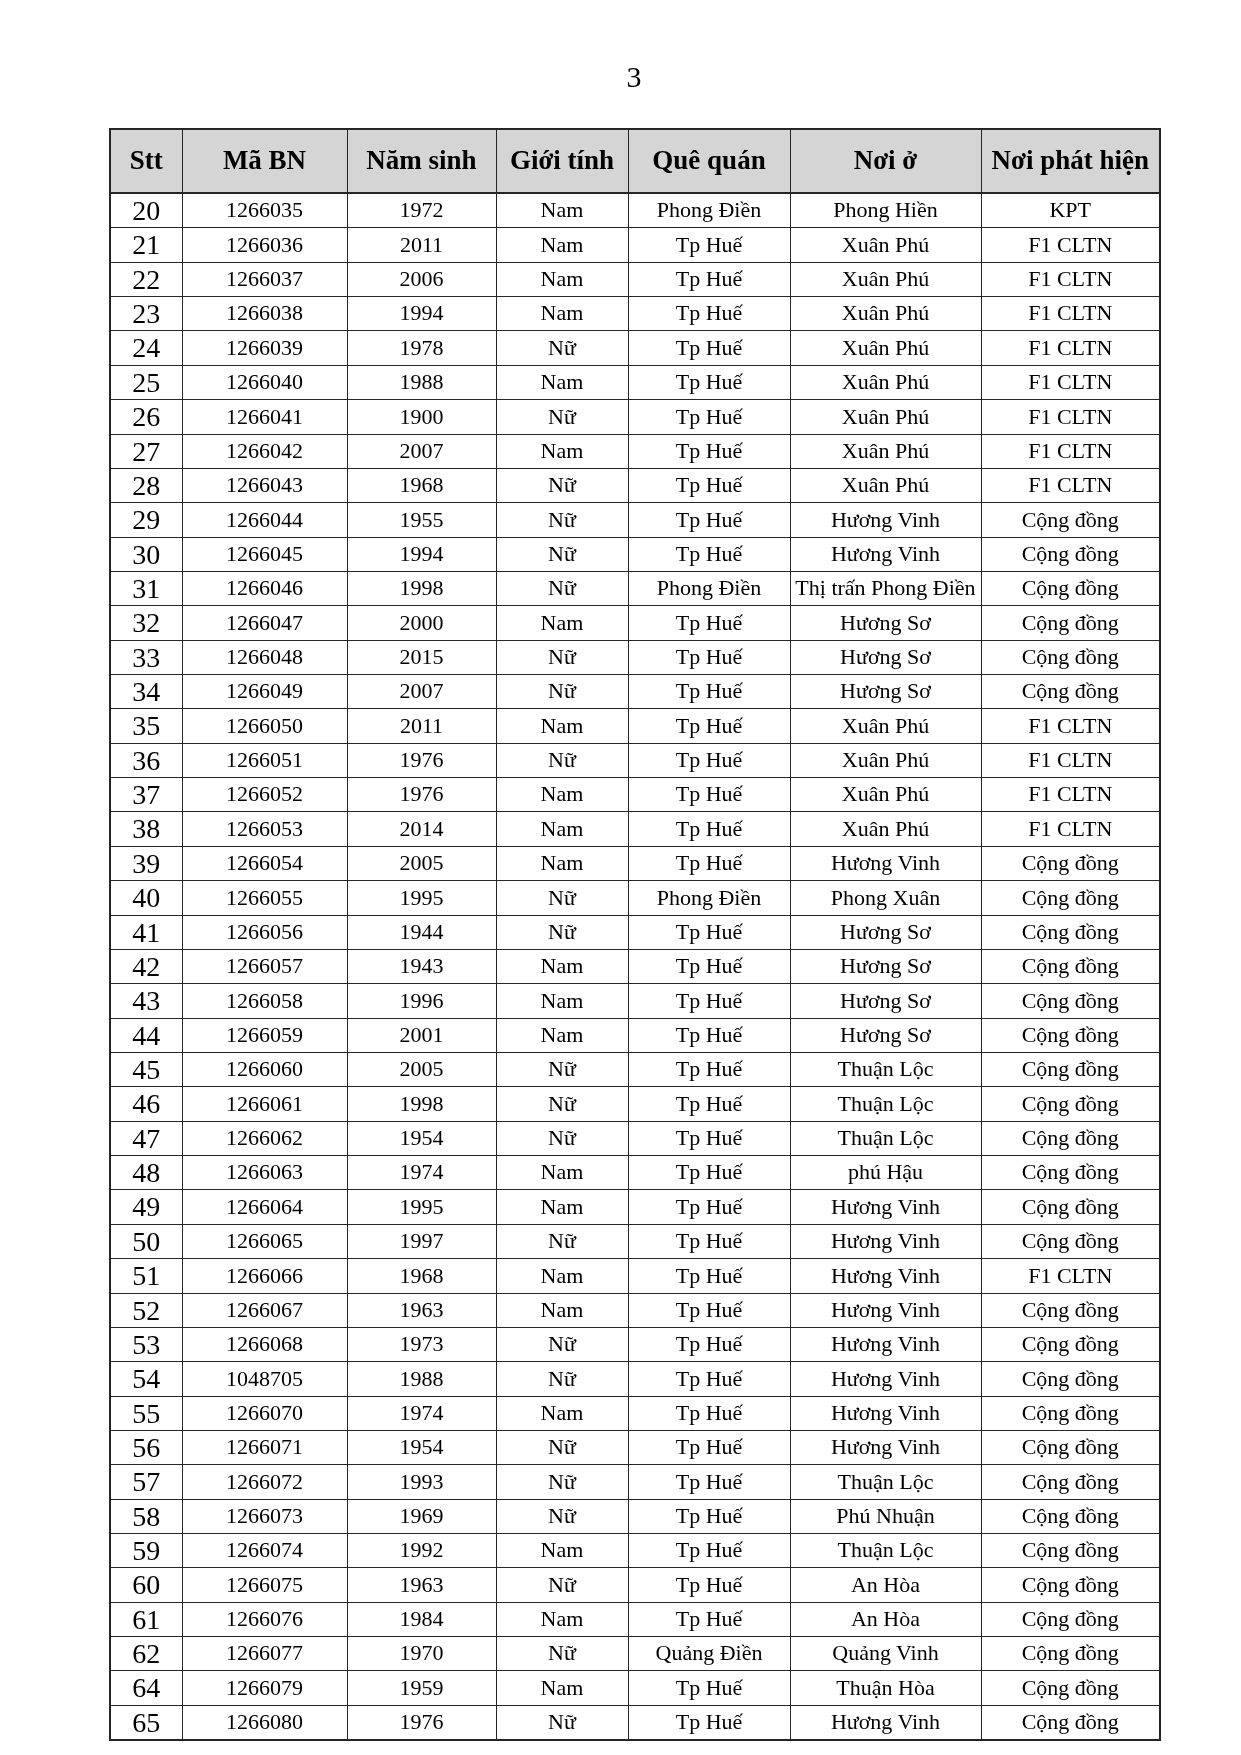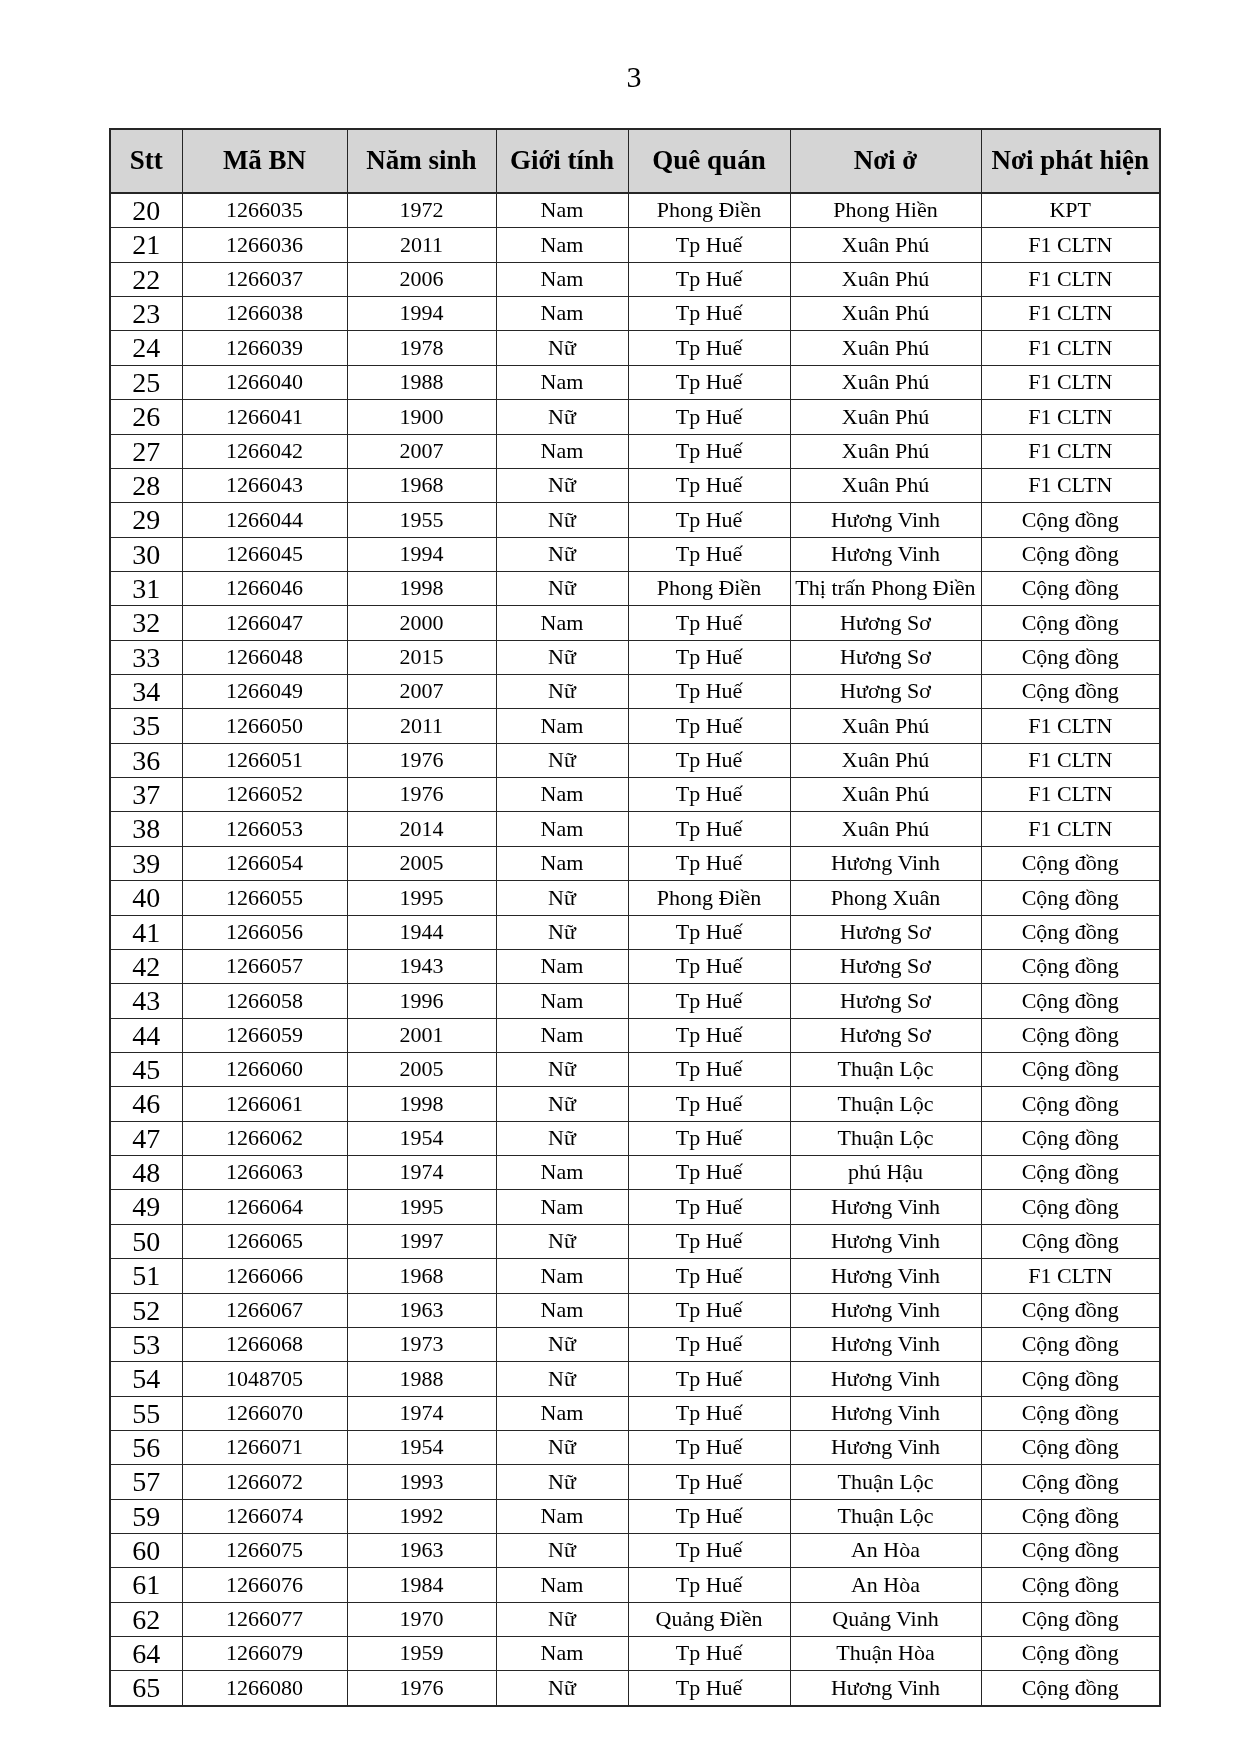--- a/index.html
+++ b/index.html
@@ -421,20 +421,29 @@
         <tr>
           <td class="col-stt">57</td>
           <td class="col-ma_bn">1266072</td>
           <td class="col-nam_sinh">1993</td>
           <td class="col-gioi_tinh">Nữ</td>
           <td class="col-que_quan">Tp Huế</td>
           <td class="col-noi_o">Thuận Lộc</td>
           <td class="col-noi_phat_hien">Cộng đồng</td>
         </tr>
         <tr>
+          <td class="col-stt">58</td>
+          <td class="col-ma_bn">1266073</td>
+          <td class="col-nam_sinh">1969</td>
+          <td class="col-gioi_tinh">Nữ</td>
+          <td class="col-que_quan">Tp Huế</td>
+          <td class="col-noi_o">Phú Nhuận</td>
+          <td class="col-noi_phat_hien">Cộng đồng</td>
+        </tr>
+        <tr>
           <td class="col-stt">59</td>
           <td class="col-ma_bn">1266074</td>
           <td class="col-nam_sinh">1992</td>
           <td class="col-gioi_tinh">Nam</td>
           <td class="col-que_quan">Tp Huế</td>
           <td class="col-noi_o">Thuận Lộc</td>
           <td class="col-noi_phat_hien">Cộng đồng</td>
         </tr>
         <tr>
           <td class="col-stt">60</td>

